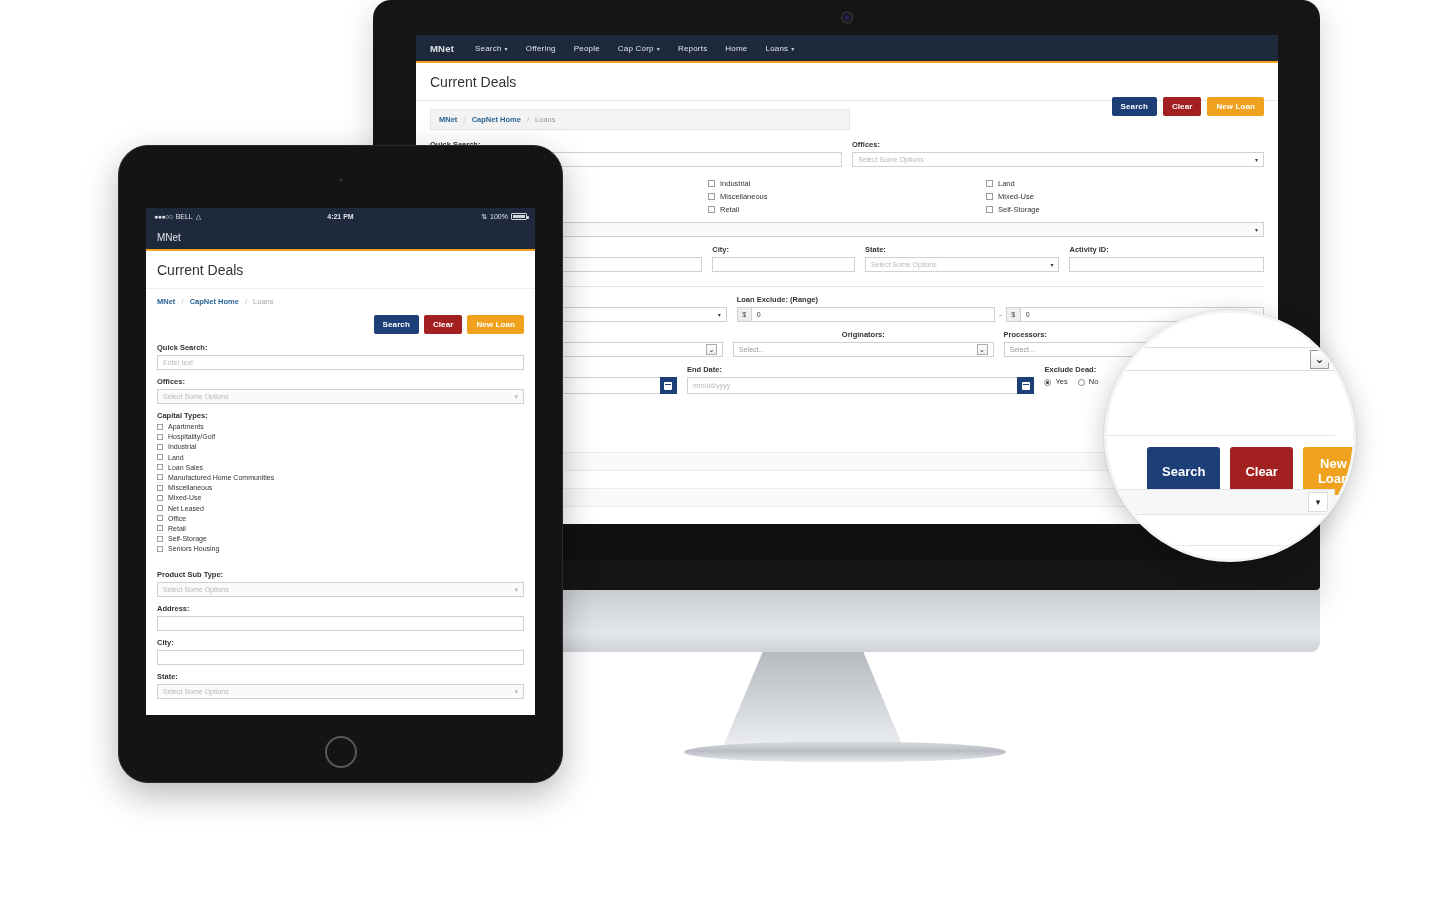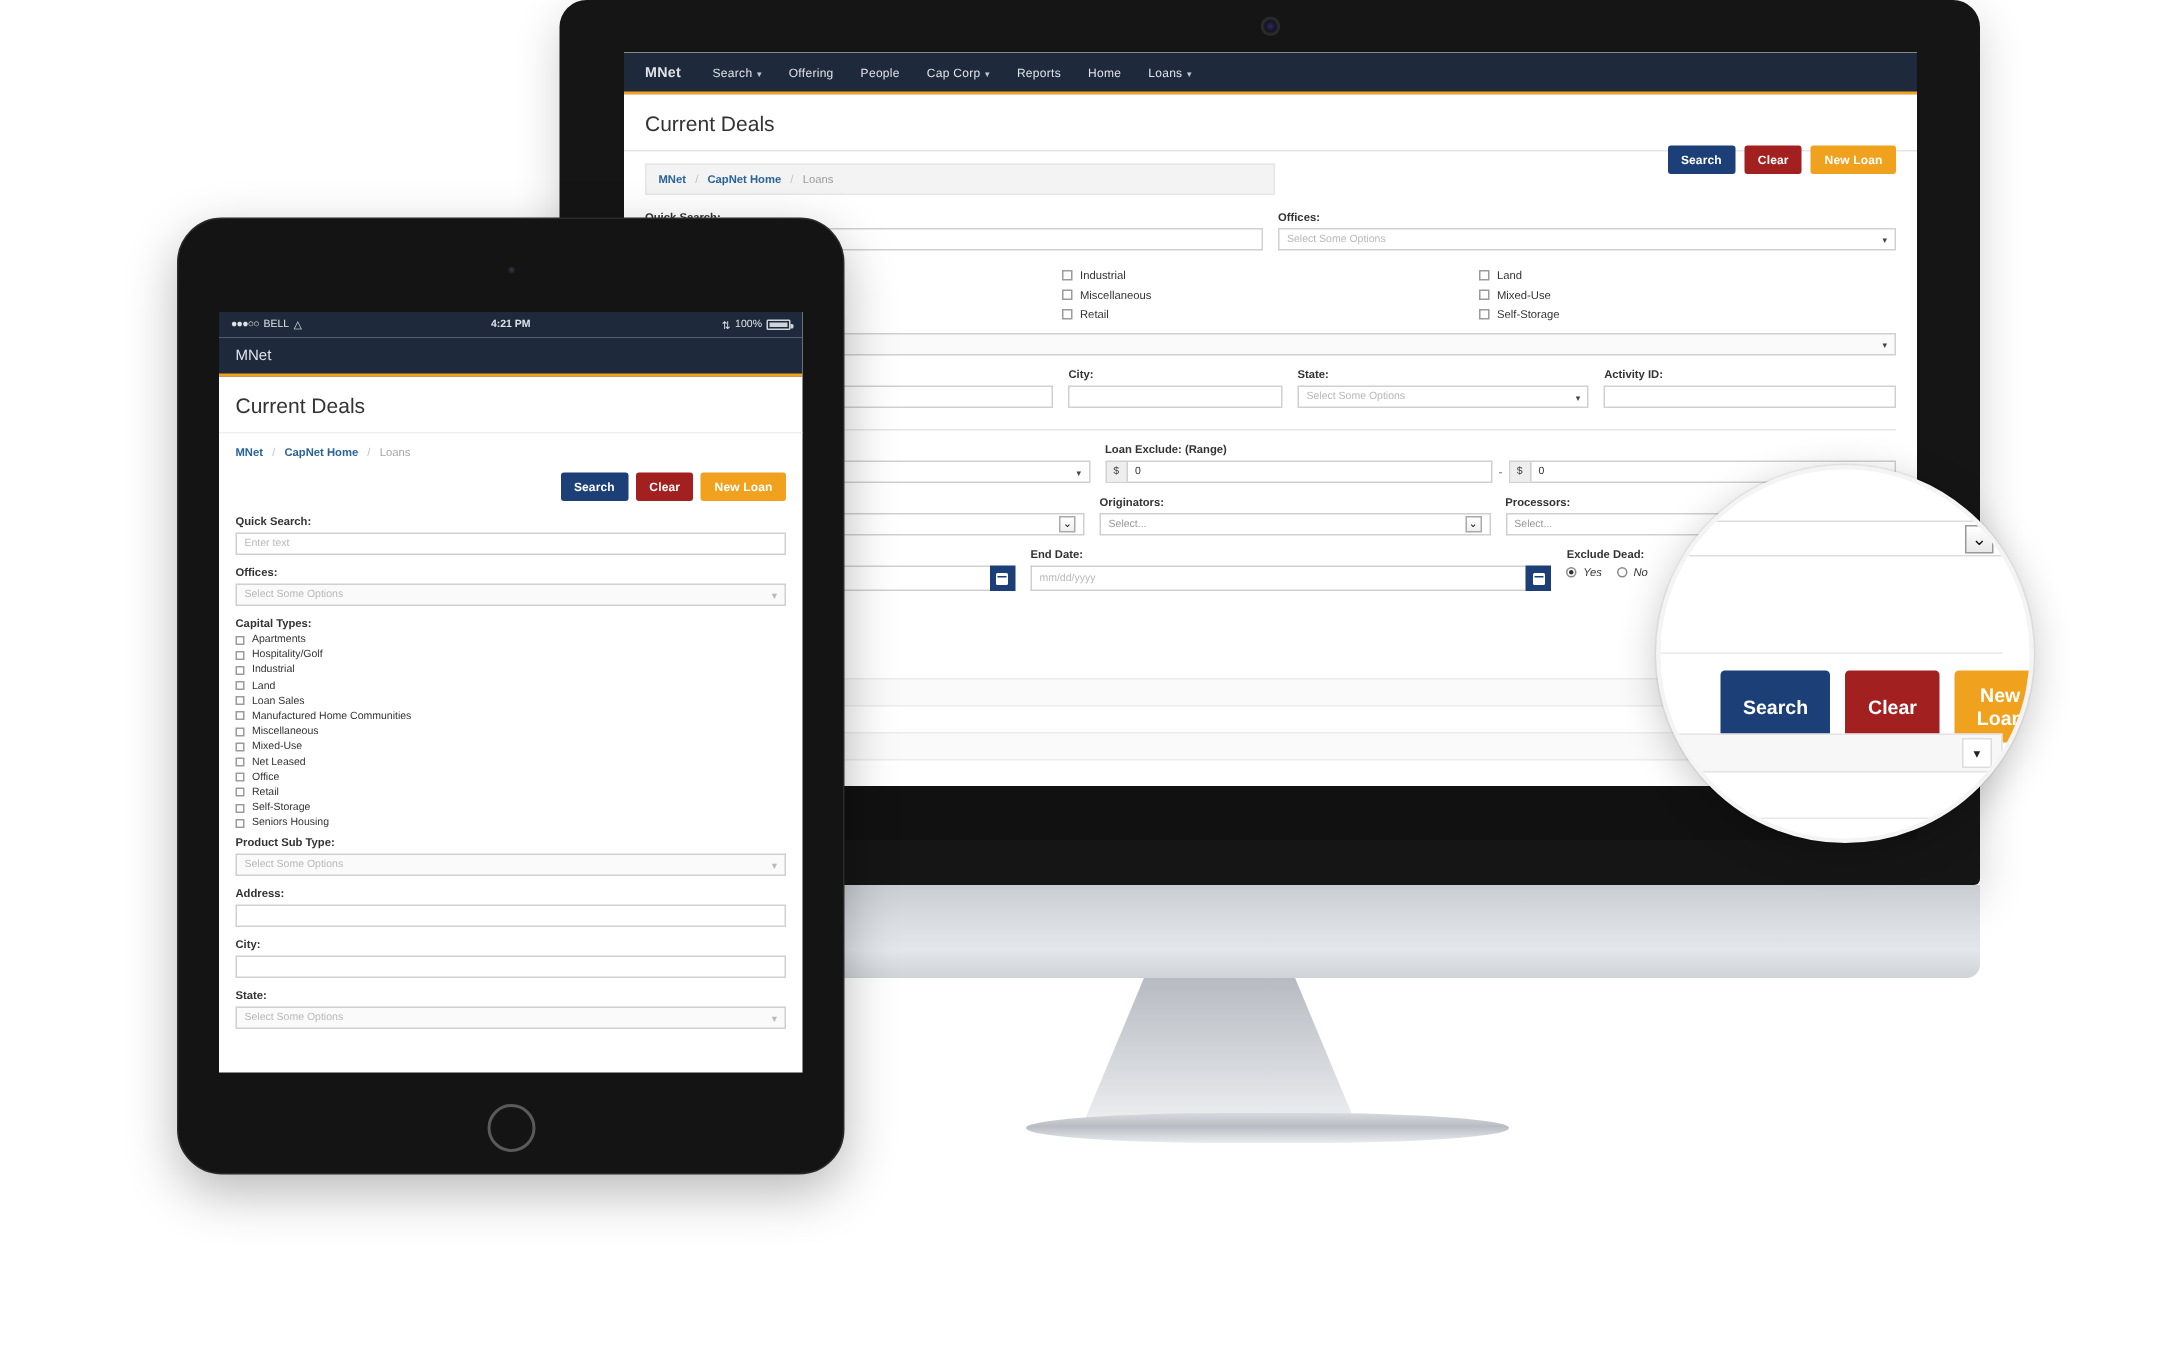--- a/index.html
+++ b/index.html
@@ -163,21 +163,21 @@
   .date-btn .cal {
     width: 8px; height: 8px; background:#fff; border-radius:1px;
     position:relative;
   }
   .date-btn .cal:after{
     content:""; position:absolute; left:1px; right:1px; top:2px;
     height:1px; background:#1c3f77;
   }
 
   .radio-row { display:flex; align-items:center; gap:10px; margin-top:3px; }
-  .radio-item { display:flex; align-items:center; gap:4px;font-style:italic; }
+  .radio-item { display:flex; align-items:flex-end; gap:4px; }
   .radio {
     width:7px;height:7px;border:1px solid #888;border-radius:50%;background:#fff;
     display:flex;align-items:center;justify-content:center;
   }
   .radio.on:after{content:"";width:3px;height:3px;border-radius:50%;background:#333;}
   .radio-label{font-size:7.5px;color:#333;}
 
   .panel-sep { border-top:1px solid #e6e6e6; margin: 6px 0 8px 0; }
 
   .bottom-strip {
@@ -463,21 +463,21 @@
         </div>
 
         <div class="row">
           <div style="flex:1.35;" class="fgroup">
             <label class="flabel">Capital Type:</label>
             <div class="fsel-native">
               <span>Select...</span>
               <span class="chev-box">⌄</span>
             </div>
           </div>
-          <div style="flex:1.2;" class="fgroup">
+          <div style="flex:1.2;text-align:center;" class="fgroup">
             <label class="flabel">Originators:</label>
             <div class="fsel-native">
               <span>Select...</span>
               <span class="chev-box">⌄</span>
             </div>
           </div>
           <div style="flex:1.2;" class="fgroup">
             <label class="flabel">Processors:</label>
             <div class="fsel-native">
               <span>Select...</span>
@@ -638,21 +638,21 @@
           <div class="t-cbitem">
             <span class="t-cb"></span>
             <span class="t-cblabel">Self-Storage</span>
           </div>
           <div class="t-cbitem">
             <span class="t-cb"></span>
             <span class="t-cblabel">Seniors Housing</span>
           </div>
         </div>
 
-      <div class="t-group" style="margin-top:5px;">
+      <div class="t-group" style="margin-top:18px;">
         <label class="t-label">Product Sub Type:</label>
         <div class="t-select">
           <span>Select Some Options</span>
           <span class="tri">▾</span>
         </div>
       </div>
 
 
       <div class="t-group">
         <label class="t-label">Address:</label>

